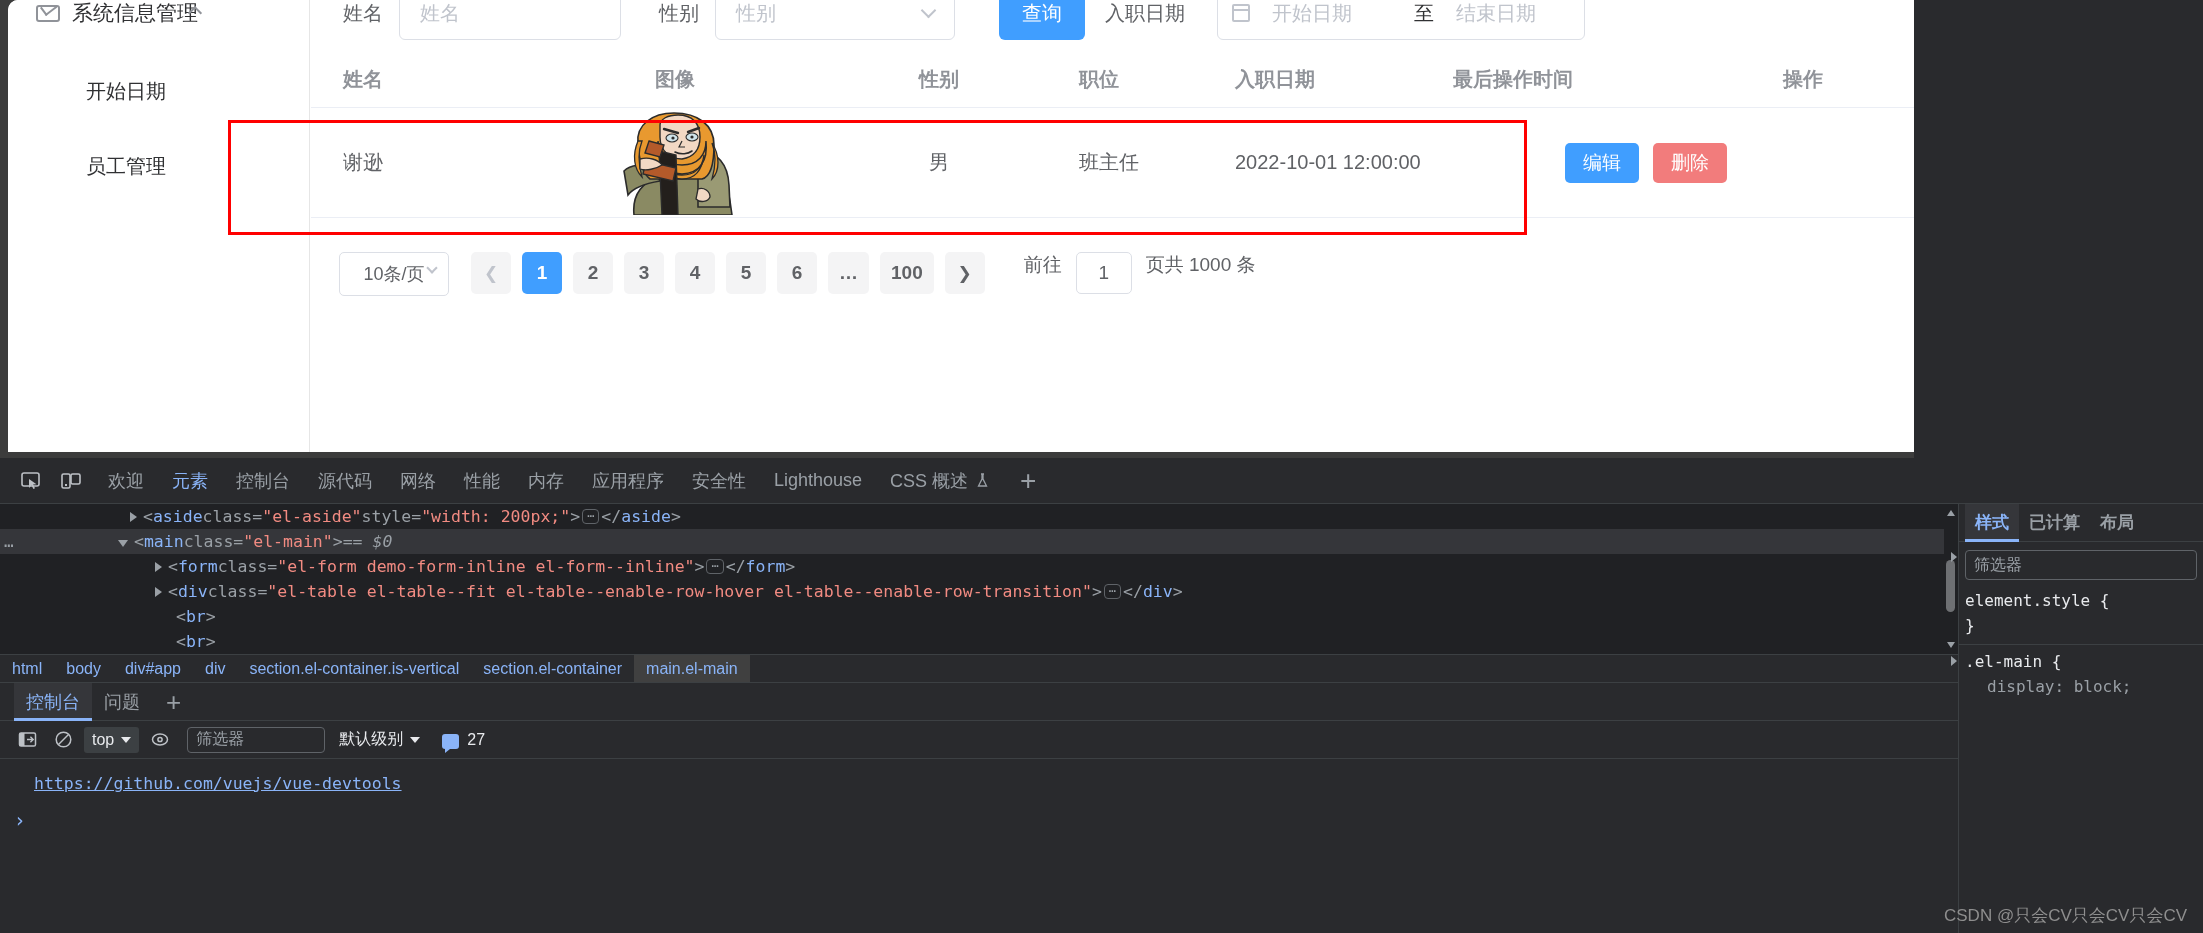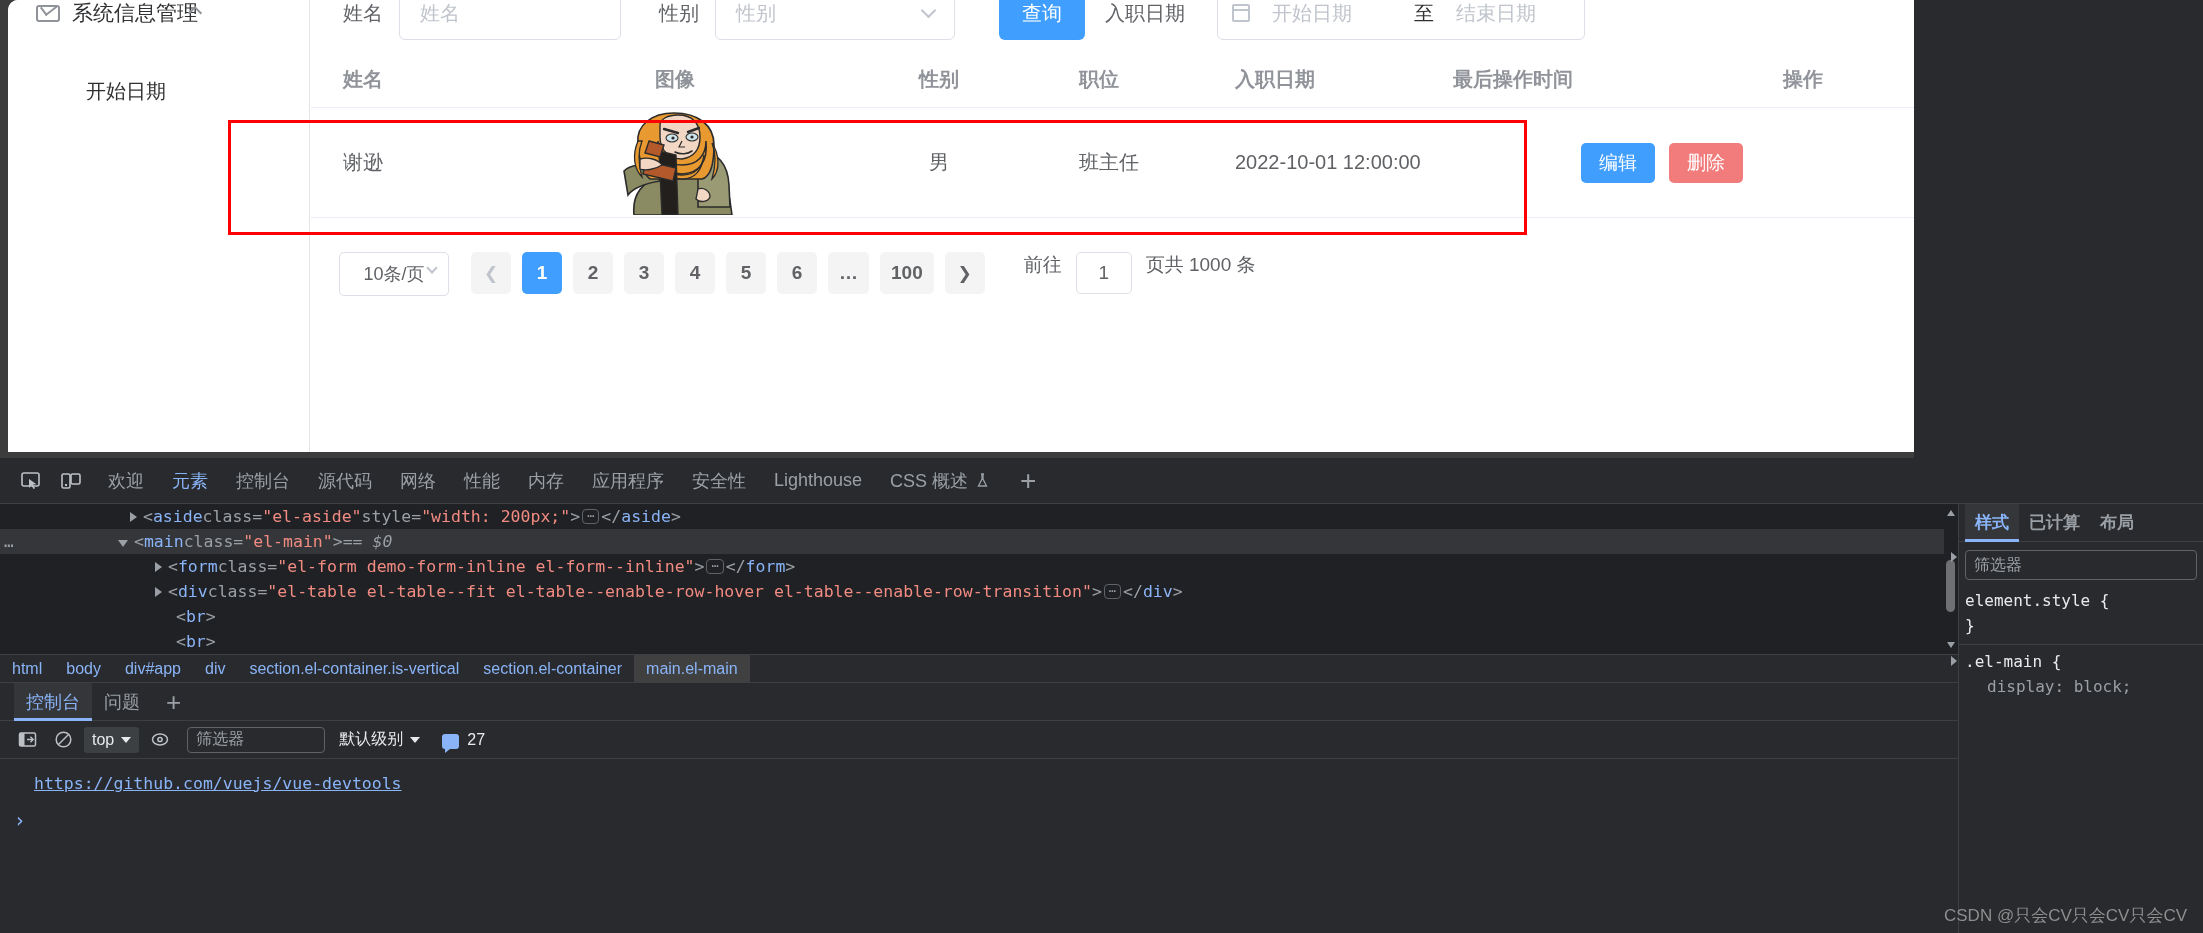--- a/index.html
+++ b/index.html
@@ -164,21 +164,21 @@
 
   
   .avatar { width: 146px; height: 104px; }
 
   .op-btn {
     height: 40px; border-radius: 5px; border: none;
     color: #fff; font-size: 19px;
     display: flex; align-items: center; justify-content: center;
     cursor: pointer; padding: 0 18px;
   }
-  #edit-btn { background: #409eff; margin-right: 14px; margin-left: 16px; }
+  #edit-btn { background: #409eff; margin-right: 14px; }
   #del-btn  { background: #f27c7c; }
 
   
   #pagination {
     position: absolute; left: 0; top: 252px;
     width: 1892px; height: 60px;
     display: flex; align-items: flex-start;
     padding-left: 28px;
   }
   #page-size {
@@ -450,20 +450,23 @@
   <div id="page">
 
     <div id="aside">
       <div class="menu-head">
         <span class="mail-ico"></span>
         <span>系统信息管理</span>
         <span class="chev-up"></span>
       </div>
       <div class="menu-item" id="menu-dept">
         <span>开始日期</span>
+      </div>
+      <div class="menu-item" id="menu-emp">
+        <span>员工管理</span>
       </div>
     </div>
 
     <div id="main">
 
       <div id="form-row">
         <span class="fi-label">姓名</span>
         <div class="el-input" id="name-input">
           <span>姓名</span>
         </div>

